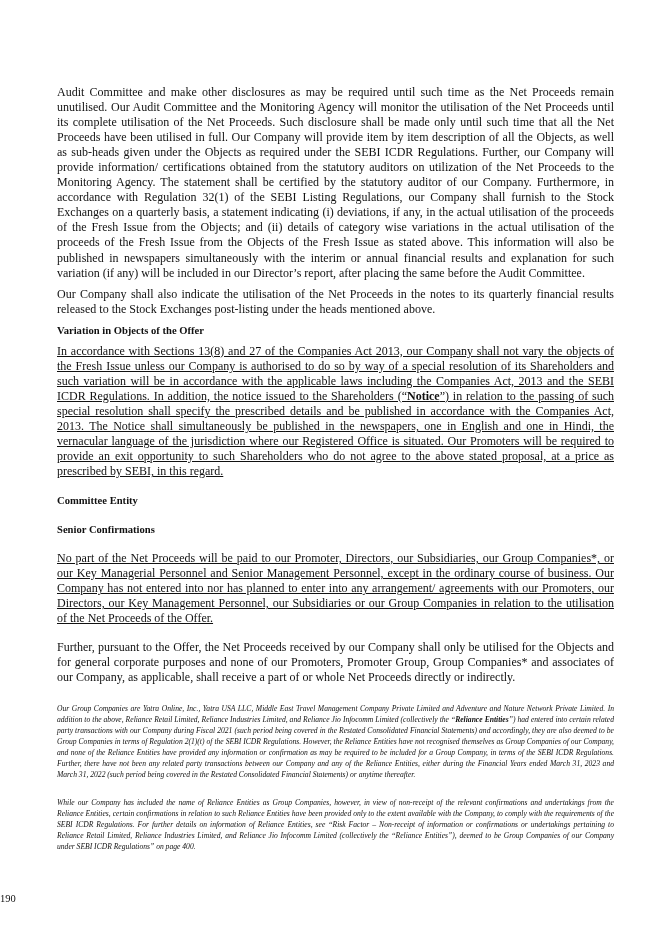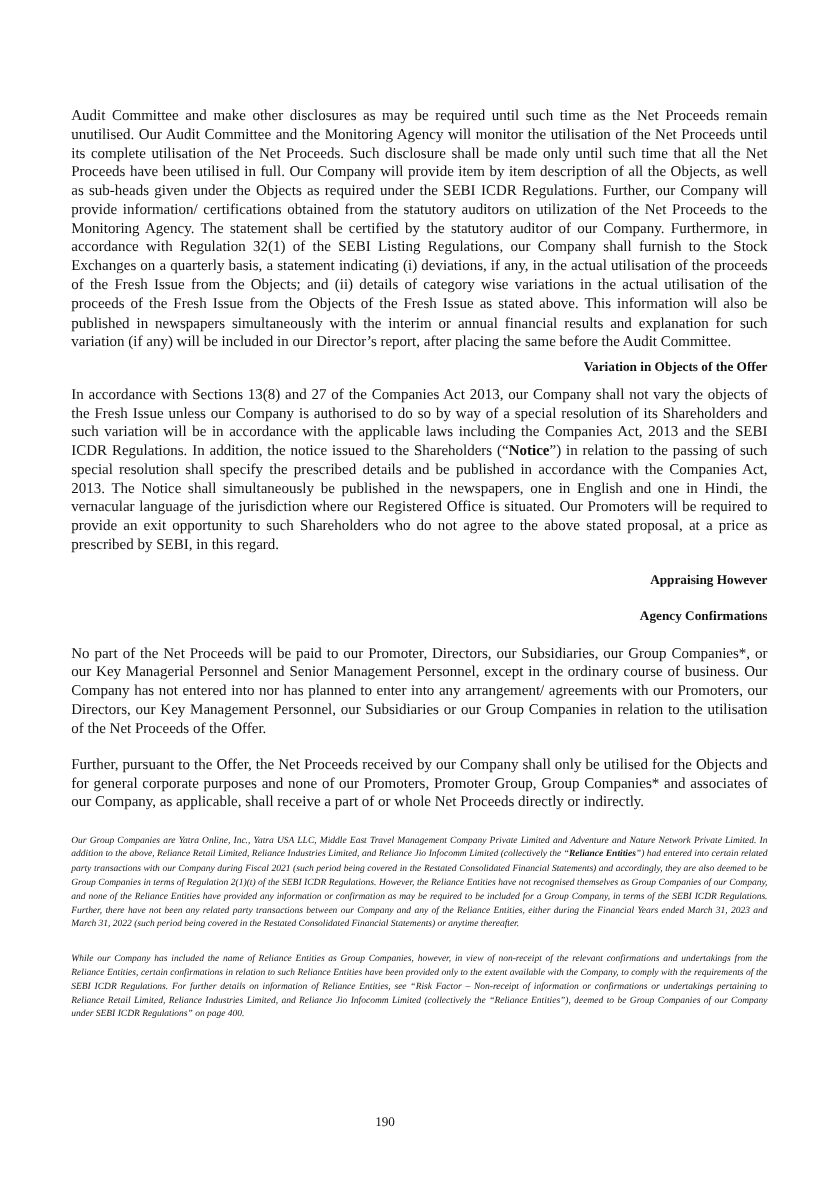--- a/index.html
+++ b/index.html
@@ -20,58 +20,57 @@
       left: 57px;
       top: 85px;
       width: 557px;
     }
     .para {
       font-size: 12px;
       line-height: 15.05px;
       text-align: justify;
       margin: 0 0 6px 0;
     }
-    .para.gap-lg { margin-bottom: 14px; }
+    .para.gap-lg { margin-bottom: 14px; text-decoration: underline; }
     .heading {
       font-size: 10.6px;
       font-weight: bold;
       line-height: 15px;
       margin: 0 0 6px 0;
-      text-align: right;
     }
     .heading.gap-lg { margin-bottom: 14px; }
     .note {
       font-style: italic;
       font-size: 7.6px;
       line-height: 11.05px;
       text-align: justify;
       margin: 17px 0 10px 0;
     }
     .note b { font-weight: bold; }
     .page-number {
       position: absolute;
       top: 893px;
       left: 0;
       width: 616px;
-      text-align: center;
       font-size: 10.5px;
     }
   </style>
 </head>
 <body>
 
 <div class="page">
   <p class="para">Audit Committee and make other disclosures as may be required until such time as the Net Proceeds remain unutilised. Our Audit Committee and the Monitoring Agency will monitor the utilisation of the Net Proceeds until its complete utilisation of the Net Proceeds. Such disclosure shall be made only until such time that all the Net Proceeds have been utilised in full. Our Company will provide item by item description of all the Objects, as well as sub-heads given under the Objects as required under the SEBI ICDR Regulations. Further, our Company will provide information/ certifications obtained from the statutory auditors on utilization of the Net Proceeds to the Monitoring Agency. The statement shall be certified by the statutory auditor of our Company. Furthermore, in accordance with Regulation 32(1) of the SEBI Listing Regulations, our Company shall furnish to the Stock Exchanges on a quarterly basis, a statement indicating (i) deviations, if any, in the actual utilisation of the proceeds of the Fresh Issue from the Objects; and (ii) details of category wise variations in the actual utilisation of the proceeds of the Fresh Issue from the Objects of the Fresh Issue as stated above. This information will also be published in newspapers simultaneously with the interim or annual financial results and explanation for such variation (if any) will be included in our Director’s report, after placing the same before the Audit Committee.</p>
+  <p class="para">Our Company shall also indicate the utilisation of the Net Proceeds in the notes to its quarterly financial results released to the Stock Exchanges post-listing under the heads mentioned above.</p>
 
   <h3 class="heading">Variation in Objects of the Offer</h3>
   <p class="para gap-lg"><span>In accordance with Sections 13(8) and 27 of the Companies Act 2013, our Company shall not vary the objects of the Fresh Issue unless our Company is authorised to do so by way of a special resolution of its Shareholders and such variation will be in accordance with the applicable laws including the Companies Act, 2013 and the SEBI ICDR Regulations. In addition, the notice issued to the Shareholders (“</span><b>Notice</b><span>”) in relation to the passing of such special resolution shall specify the prescribed details and be published in accordance with the Companies Act, 2013. The Notice shall simultaneously be published in the newspapers, one in English and one in Hindi, the vernacular language of the jurisdiction where our Registered Office is situated. Our Promoters will be required to provide an exit opportunity to such Shareholders who do not agree to the above stated proposal, at a price as prescribed by SEBI, in this regard.</span></p>
 
-  <h3 class="heading gap-lg">Appraising However</h3>
+  <h3 class="heading gap-lg">Committee Entity</h3>
 
-  <h3 class="heading gap-lg">Agency Confirmations</h3>
+  <h3 class="heading gap-lg">Senior Confirmations</h3>
   <p class="para gap-lg">No part of the Net Proceeds will be paid to our Promoter, Directors, our Subsidiaries, our Group Companies*, or our Key Managerial Personnel and Senior Management Personnel, except in the ordinary course of business. Our Company has not entered into nor has planned to enter into any arrangement/ agreements with our Promoters, our Directors, our Key Management Personnel, our Subsidiaries or our Group Companies in relation to the utilisation of the Net Proceeds of the Offer.</p>
   <p class="para">Further, pursuant to the Offer, the Net Proceeds received by our Company shall only be utilised for the Objects and for general corporate purposes and none of our Promoters, Promoter Group, Group Companies* and associates of our Company, as applicable, shall receive a part of or whole Net Proceeds directly or indirectly.</p>
 
   <p class="note"><span>Our Group Companies are Yatra Online, Inc., Yatra USA LLC, Middle East Travel Management Company Private Limited and Adventure and Nature Network Private Limited. In addition to the above, Reliance Retail Limited, Reliance Industries Limited, and Reliance Jio Infocomm Limited (collectively the “</span><b>Reliance Entities</b><span>”) had entered into certain related party transactions with our Company during Fiscal 2021 (such period being covered in the Restated Consolidated Financial Statements) and accordingly, they are also deemed to be Group Companies in terms of Regulation 2(1)(t) of the SEBI ICDR Regulations. However, the Reliance Entities have not recognised themselves as Group Companies of our Company, and none of the Reliance Entities have provided any information or confirmation as may be required to be included for a Group Company, in terms of the SEBI ICDR Regulations. Further, there have not been any related party transactions between our Company and any of the Reliance Entities, either during the Financial Years ended March 31, 2023 and March 31, 2022 (such period being covered in the Restated Consolidated Financial Statements) or anytime thereafter.</span></p>
   <p class="note">While our Company has included the name of Reliance Entities as Group Companies, however, in view of non-receipt of the relevant confirmations and undertakings from the Reliance Entities, certain confirmations in relation to such Reliance Entities have been provided only to the extent available with the Company, to comply with the requirements of the SEBI ICDR Regulations. For further details on information of Reliance Entities, see “Risk Factor – Non-receipt of information or confirmations or undertakings pertaining to Reliance Retail Limited, Reliance Industries Limited, and Reliance Jio Infocomm Limited (collectively the “Reliance Entities”), deemed to be Group Companies of our Company under SEBI ICDR Regulations” on page 400.</p>
 </div>
 
 <div class="page-number">190</div>
 
 </body></html>

